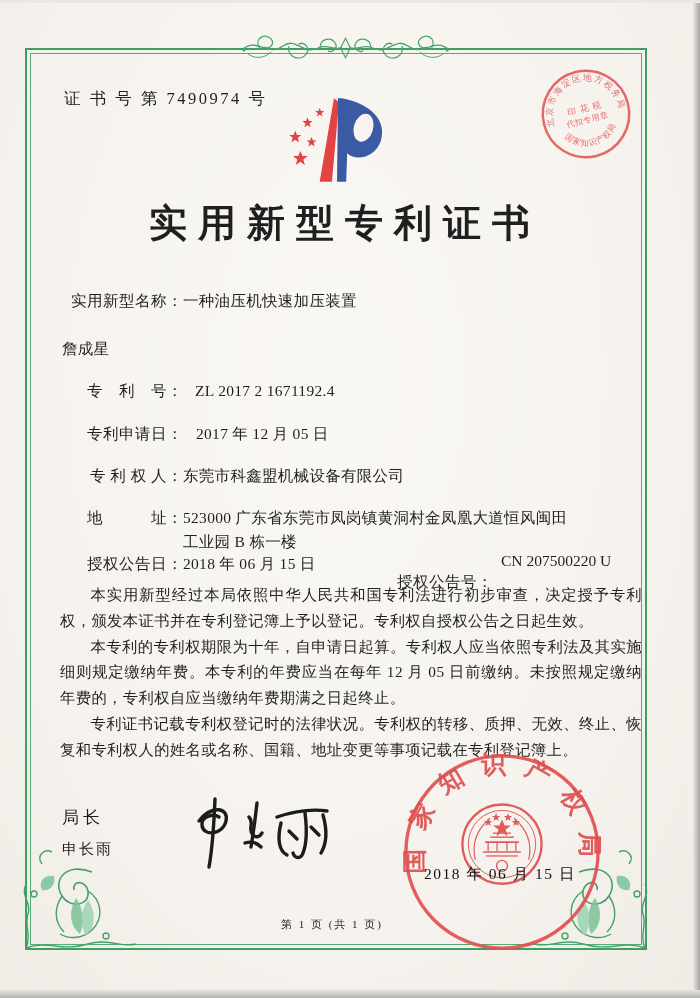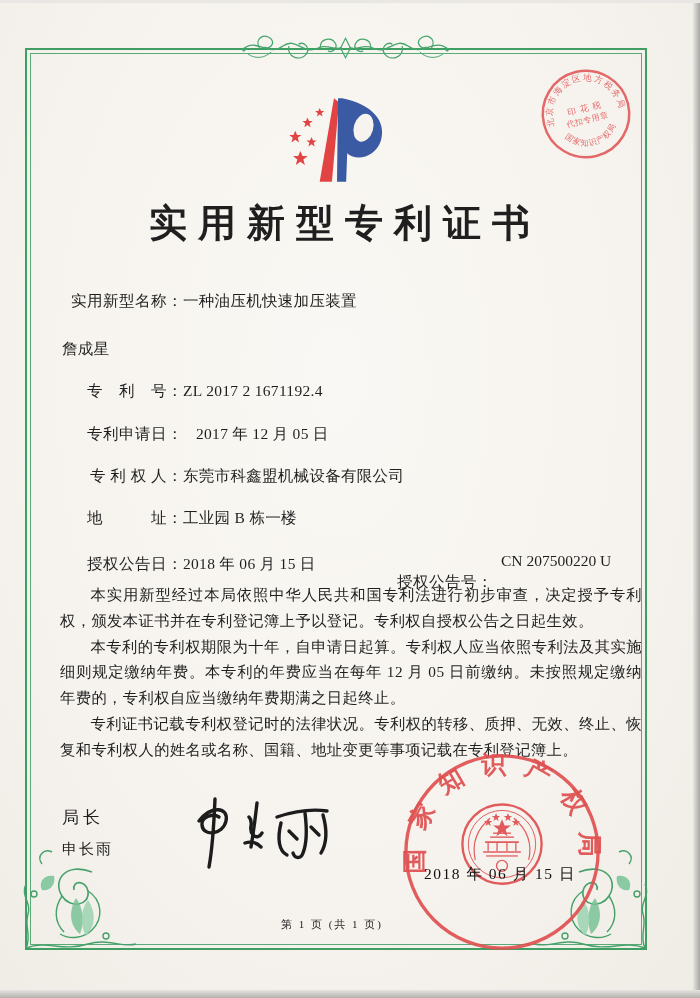--- a/index.html
+++ b/index.html
@@ -32,21 +32,21 @@
   .logo{position:absolute;left:281px;top:94px;z-index:2;}
 
   .title{position:absolute;left:0;top:198px;width:690px;text-align:center;
     font-size:38px;font-weight:600;letter-spacing:11px;z-index:2;}
 
   .row{position:absolute;left:62px;display:flex;font-size:15.5px;line-height:24px;z-index:2;}
   .row .lab{width:121px;flex:0 0 121px;letter-spacing:.5px;text-align:right;}
   .row .val{letter-spacing:.3px;}
   .row-name{top:289px;}
   .row-inventor{top:337px;}
-  .row-patentno{top:379px;}
+  .row-patentno{top:379px;gap:12px;}
   .row-filing{top:422px;gap:13px;}
   .row-patentee{top:464px;}
   .row-address{top:506px;}
   .row-grantdate{top:552px;}
   .row-grantno{position:absolute;left:397px;top:552px;display:flex;font-size:15.5px;z-index:2;}
   .row-grantno .lab2{letter-spacing:.5px;margin-right:8px;margin-top:20px;}
 
   .paras{position:absolute;left:60px;top:582px;width:582px;z-index:2;}
   .paras p{margin:0;text-indent:2em;font-size:15.3px;line-height:25.8px;
     text-align:justify;letter-spacing:.4px;}
@@ -106,20 +106,21 @@
     <path d="M110,12 l5,10 -5,10 -5,-10 z" fill="none" stroke="#46a56c" stroke-width="1.2"></path>
   </svg>
 
   <svg class="corner-fl corner-left" width="120" height="120" viewBox="0 0 120 120">
     <use href="#corner-orn"></use>
   </svg>
   <svg class="corner-fl corner-right" width="120" height="120" viewBox="0 0 120 120">
     <use href="#corner-orn"></use>
   </svg>
 
+  <div class="cert-no">证 书 号 第 7490974 号</div>
 
   <svg class="logo" width="112" height="94" viewBox="0 0 110 92">
     <polygon points="52,4 57,8 50,86 38,86" fill="#e24343"></polygon>
     <path d="M60,4 C90,10 104,27 98,46 C93,61 75,67 65,58 L64,86 L55,86 L56,4 Z" fill="#3a5aa4"></path>
     <ellipse cx="81" cy="33" rx="9.5" ry="14" transform="rotate(16 81 33)" fill="#f7f4ef"></ellipse>
     <use href="#star5" transform="translate(38,18) scale(0.45)" fill="#e24343"></use>
     <use href="#star5" transform="translate(26,28) scale(0.5)" fill="#e24343"></use>
     <use href="#star5" transform="translate(14,42) scale(0.6)" fill="#e24343"></use>
     <use href="#star5" transform="translate(30,47) scale(0.5)" fill="#e24343"></use>
     <use href="#star5" transform="translate(19,63) scale(0.72)" fill="#e24343"></use>
@@ -142,20 +143,21 @@
     <span class="lab">专利申请日：</span>
     <span class="val">2017 年 12 月 05 日</span>
   </div>
   <div class="row row-patentee">
     <span class="lab">专 利 权 人：</span>
     <span class="val">东莞市科鑫盟机械设备有限公司</span>
   </div>
   <div class="row row-address">
     <span class="lab">地　　　址：</span>
     <span class="val">
+      <span style="display:block">523000 广东省东莞市凤岗镇黄洞村金凤凰大道恒风闽田</span>
       <span style="display:block">工业园 B 栋一楼</span>
     </span>
   </div>
   <div class="row row-grantdate">
     <span class="lab">授权公告日：</span>
     <span class="val">2018 年 06 月 15 日</span>
   </div>
   <div class="row-grantno">
     <span class="lab2">授权公告号：</span>
     <span class="val">CN 207500220 U</span>

